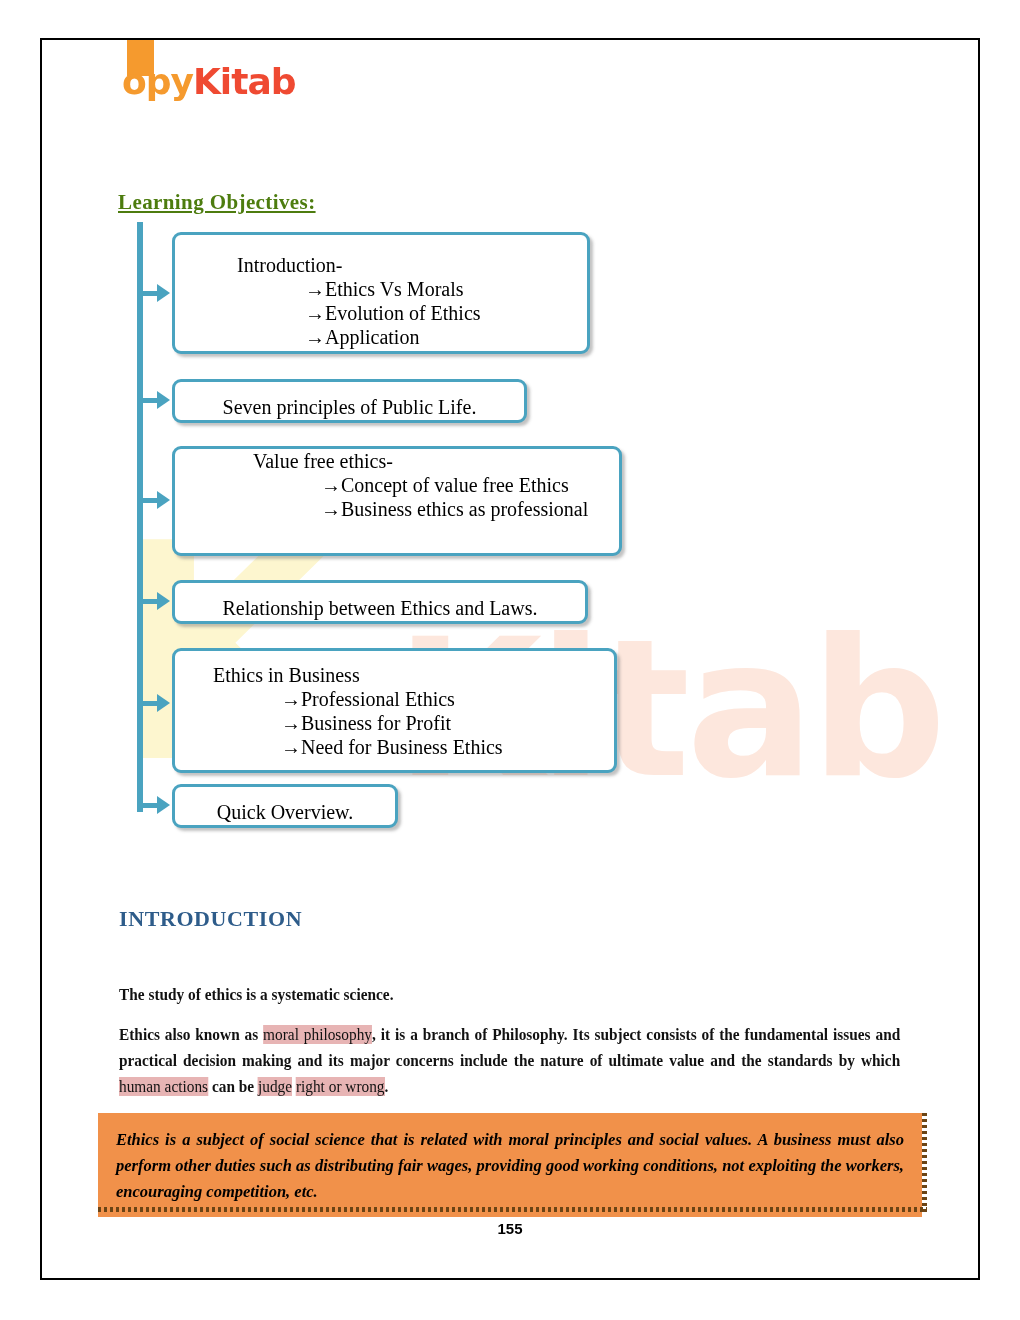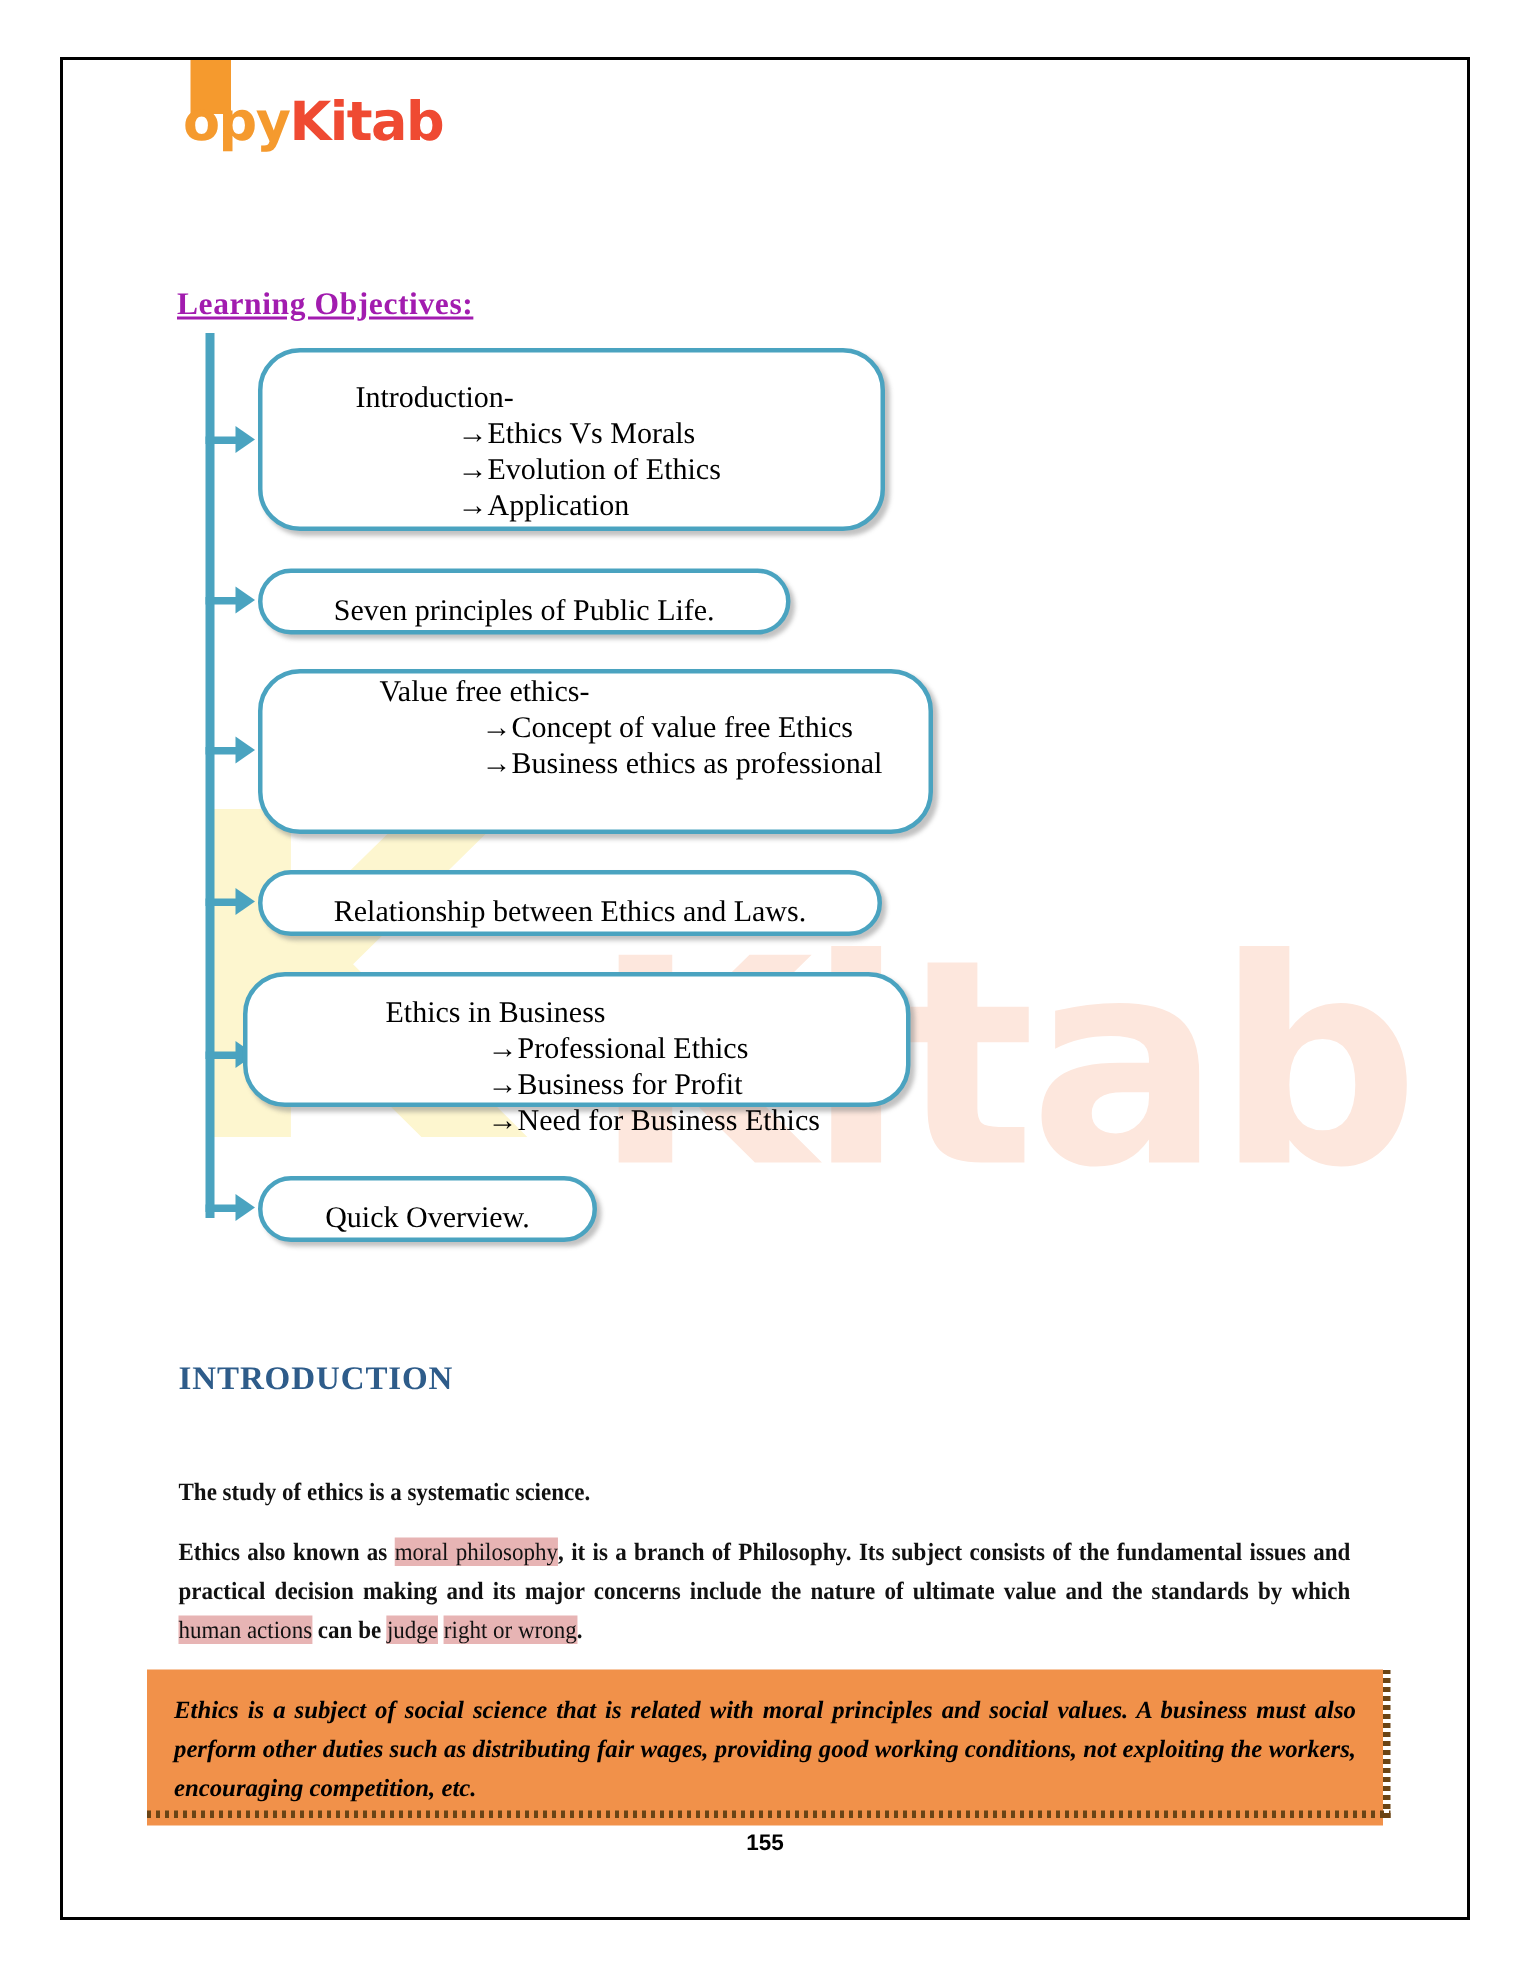--- a/index.html
+++ b/index.html
@@ -84,21 +84,21 @@
   }
 
   
   #learning-objectives-title {
     position: absolute;
     left: 118px;
     top: 190px;
     font-family: "Liberation Serif", serif;
     font-weight: bold;
     font-size: 21px;
-    color: #a21caf;
+    color: #4d7c0f;
     text-decoration: underline;
     letter-spacing: 0.4px;
     z-index: 5;
   }
 
   
   #flow {
     position: absolute;
     left: 0; top: 0;
     width: 1020px; height: 1320px;
@@ -122,21 +122,21 @@
   .arrowhead {
     position: absolute;
     width: 0; height: 0;
     border-top: 9px solid transparent;
     border-bottom: 9px solid transparent;
     border-left: 13px solid #4aa3c0;
   }
   .fbox {
     position: absolute;
     border: 3px solid #4aa3c0;
-    border-radius: 28px;
+    border-radius: 9px;
     background: #ffffff;
     box-sizing: border-box;
     box-shadow: 3px 3px 3px rgba(120,120,120,0.45);
     font-family: "Liberation Serif", serif;
     font-size: 20px;
     line-height: 24px;
     color: #000000;
   }
   .fbox .btitle { display: block; }
   .fbox .bitem  { display: block; margin-left: 68px; }
@@ -277,21 +277,21 @@
   </div>
 
   <div class="connector" style="top:599px;"></div>
   <div class="arrowhead" style="left:157px; top:592px;"></div>
   <div class="fbox single" style="left:172px; top:580px; width:416px; height:44px;">
     <span class="btitle">Relationship between Ethics and Laws.</span>
   </div>
 
   <div class="connector" style="top:701px;"></div>
   <div class="arrowhead" style="left:157px; top:694px;"></div>
-  <div class="fbox" style="left:162px; top:648px; width:445px; height:90px; padding:12px 10px 0 92px;">
+  <div class="fbox" style="left:172px; top:648px; width:445px; height:125px; padding:12px 10px 0 38px;">
     <span class="btitle">Ethics in Business</span>
     <span class="bitem">→Professional Ethics</span>
     <span class="bitem">→Business for Profit</span>
     <span class="bitem">→Need for Business Ethics</span>
   </div>
 
   <div class="connector" style="top:803px;"></div>
   <div class="arrowhead" style="left:157px; top:796px;"></div>
   <div class="fbox single" style="left:172px; top:784px; width:226px; height:44px;">
     <span class="btitle">Quick Overview.</span>

